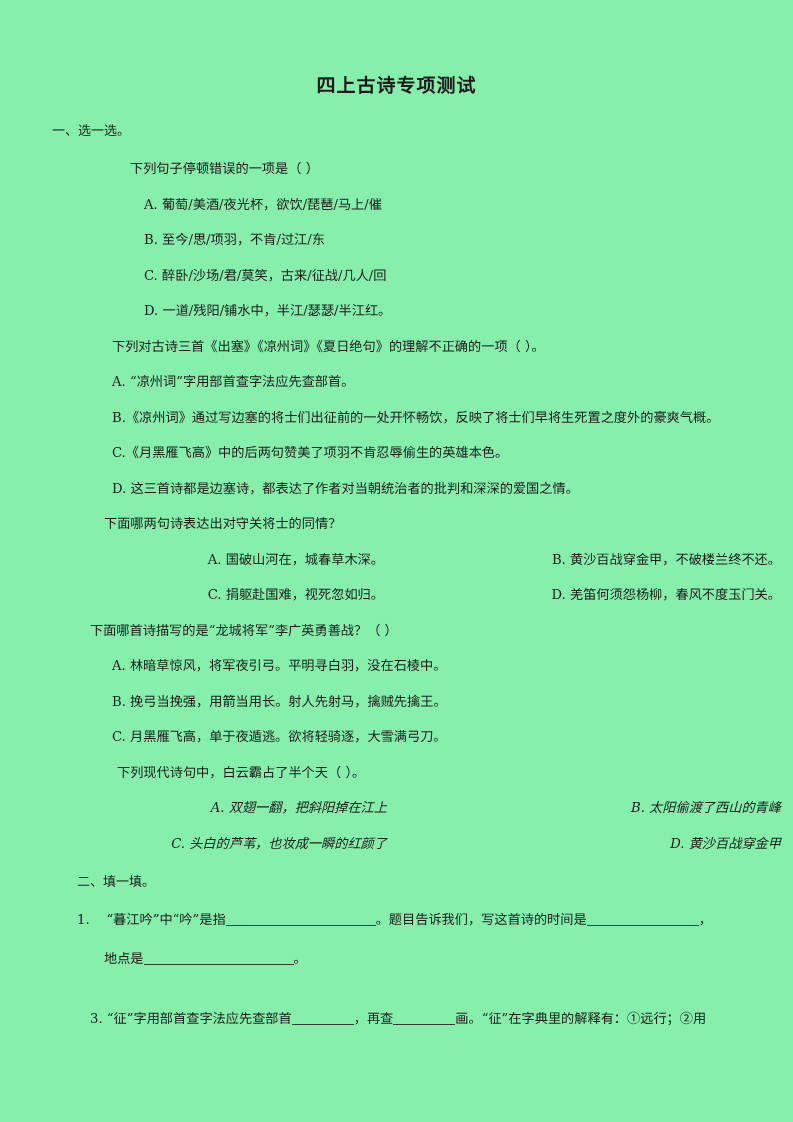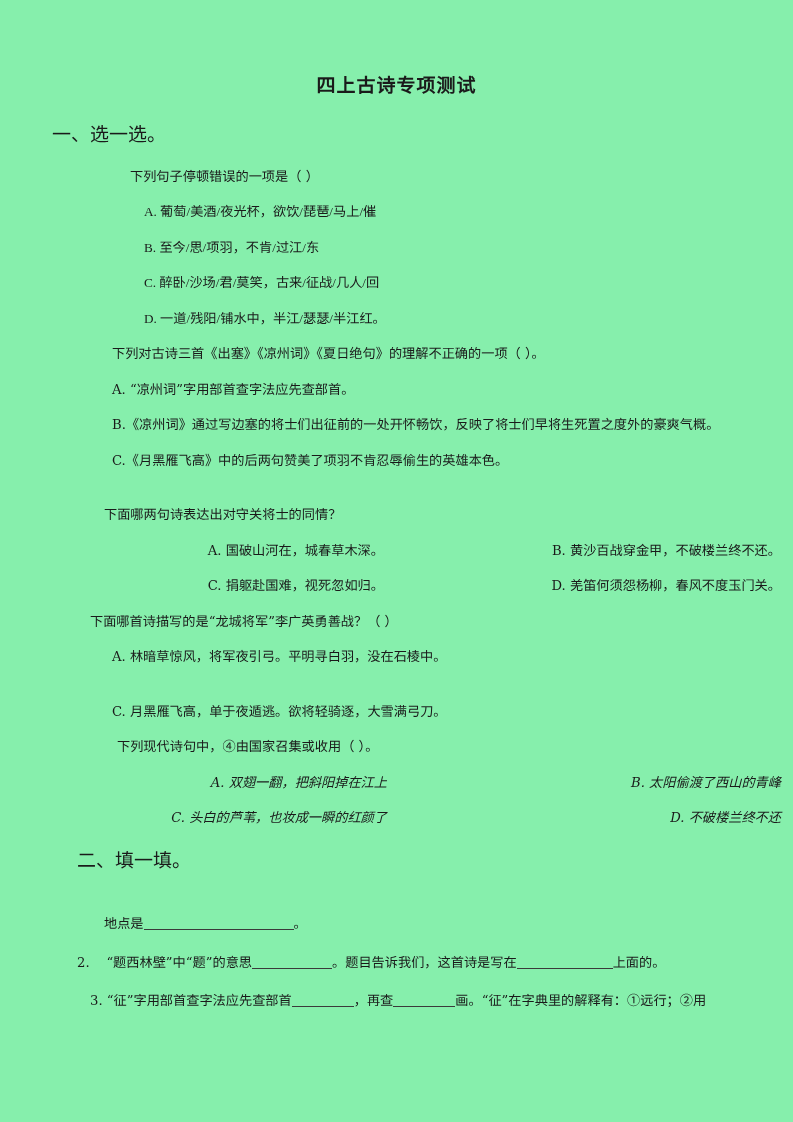--- a/index.html
+++ b/index.html
@@ -26,21 +26,21 @@
     text-align: center;
     font-size: 19px;
     font-weight: bold;
     letter-spacing: 1px;
     margin: 0;
     padding-top: 62px;
     line-height: 1.2;
     font-family: "DejaVu Serif", "Liberation Serif", serif;
   }
   .section-head {
-    font-size: 19px;
+    font-size: 13px;
     line-height: 1.25;
     margin: 0;
     padding: 0;
   }
   .line {
     font-size: 13.2px;
     line-height: 1.25;
     margin: 0;
     padding: 0;
     white-space: nowrap;
@@ -49,21 +49,21 @@
   
   .i0  { margin-left: 40px; }
   .i1  { margin-left: 65px; }
   .i2  { margin-left: 78px; }
   .i3  { margin-left: 92px; }
   .i4  { margin-left: 100px; }
   .i5  { margin-left: 105px; }
   .i6  { margin-left: 118px; }
   .i7  { margin-left: 122px; }
   .i8  { margin-left: 125px; font-style: italic; }
-  .i9  { margin-left: 132px; font-family: Liberation Serif, serif; }
+  .i9  { margin-left: 132px; }
 
   .gap-lg { height: 26px; }
   .gap-md { height: 22px; }
   .gap-sm { height: 19px; }
 
   .two-col {
     display: flex;
     font-size: 13.2px;
     line-height: 1.25;
     text-align: right;
@@ -110,20 +110,21 @@
   <div class="gap-sm"></div>
 
   <div class="line i4">下列对古诗三首《出塞》《凉州词》《夏日绝句》的理解不正确的一项（        ）。</div>
   <div class="gap-sm"></div>
   <div class="line i4">A. “凉州词”字用部首查字法应先查部首。</div>
   <div class="gap-sm"></div>
   <div class="line i4">B.《凉州词》通过写边塞的将士们出征前的一处开怀畅饮，反映了将士们早将生死置之度外的豪爽气概。</div>
   <div class="gap-sm"></div>
   <div class="line i4">C.《月黑雁飞高》中的后两句赞美了项羽不肯忍辱偷生的英雄本色。</div>
   <div class="gap-sm"></div>
+  <div class="line i4">D. 这三首诗都是边塞诗，都表达了作者对当朝统治者的批判和深深的爱国之情。</div>
 
   <div class="gap-sm"></div>
 
   <div class="line i3">下面哪两句诗表达出对守关将士的同情？</div>
   <div class="gap-sm"></div>
   <div class="two-col i7">
     <div class="colA">A.  国破山河在，城春草木深。</div>
     <div class="colB">B. 黄沙百战穿金甲，不破楼兰终不还。</div>
   </div>
   <div class="gap-sm"></div>
@@ -131,54 +132,55 @@
     <div class="colA">C. 捐躯赴国难，视死忽如归。</div>
     <div class="colB">D. 羌笛何须怨杨柳，春风不度玉门关。</div>
   </div>
 
   <div class="gap-sm"></div>
 
   <div class="line i2">下面哪首诗描写的是“龙城将军”李广英勇善战？（        ）</div>
   <div class="gap-sm"></div>
   <div class="line i4">A. 林暗草惊风，将军夜引弓。平明寻白羽，没在石棱中。</div>
   <div class="gap-sm"></div>
+  <div class="line i4">B. 挽弓当挽强，用箭当用长。射人先射马，擒贼先擒王。</div>
   <div class="gap-sm"></div>
   <div class="line i4">C. 月黑雁飞高，单于夜遁逃。欲将轻骑逐，大雪满弓刀。</div>
 
   <div class="gap-sm"></div>
 
-  <div class="line i5">下列现代诗句中，④由国家召集或收用（        ）。</div>
+  <div class="line i5">下列现代诗句中，白云霸占了半个天（        ）。</div>
   <div class="gap-sm"></div>
   <div class="two-col i8">
     <div class="colA">A. 双翅一翻，把斜阳掉在江上</div>
     <div class="colB">B. 太阳偷渡了西山的青峰</div>
   </div>
   <div class="gap-sm"></div>
   <div class="two-col i8">
     <div class="colA">C. 头白的芦苇，也妆成一瞬的红颜了</div>
-    <div class="colB">D. 不破楼兰终不还</div>
+    <div class="colB">D. 黄沙百战穿金甲</div>
   </div>
 
   <div class="gap-md"></div>
 
   <div class="section-head i1">二、填一填。</div>
 
   <div class="gap-md"></div>
 
+  <div class="line i1">
+    <span>1.</span>&nbsp;&nbsp;&nbsp;
+    <span>“暮江吟”中“吟”是指</span><span class="blank b-huge"></span><span>。题目告诉我们，写这首诗的时间是</span><span class="blank b-xl"></span><span>，</span>
+  </div>
   <div class="gap-md"></div>
   <div class="line i3">
     <span>地点是</span><span class="blank b-huge"></span><span>。</span>
   </div>
 
   <div class="gap-md"></div>
 
-  <div class="line i1">
-    <span>2.</span>&nbsp;&nbsp;&nbsp;
-    <span>“题西林壁”中“题”的意思</span><span class="blank b-md"></span><span>。题目告诉我们，这首诗是写在</span><span class="blank b-lg"></span><span>上面的。</span>
-  </div>
 
   <div class="gap-md"></div>
 
   <div class="line i2">
     <span>3.</span>
     <span>“征”字用部首查字法应先查部首</span><span class="blank b-sm"></span><span>，再查</span><span class="blank b-sm"></span><span>画。“征”在字典里的解释有：①远行；②用</span>
   </div>
   <div class="gap-md"></div>
 
   <div class="gap-md"></div>

